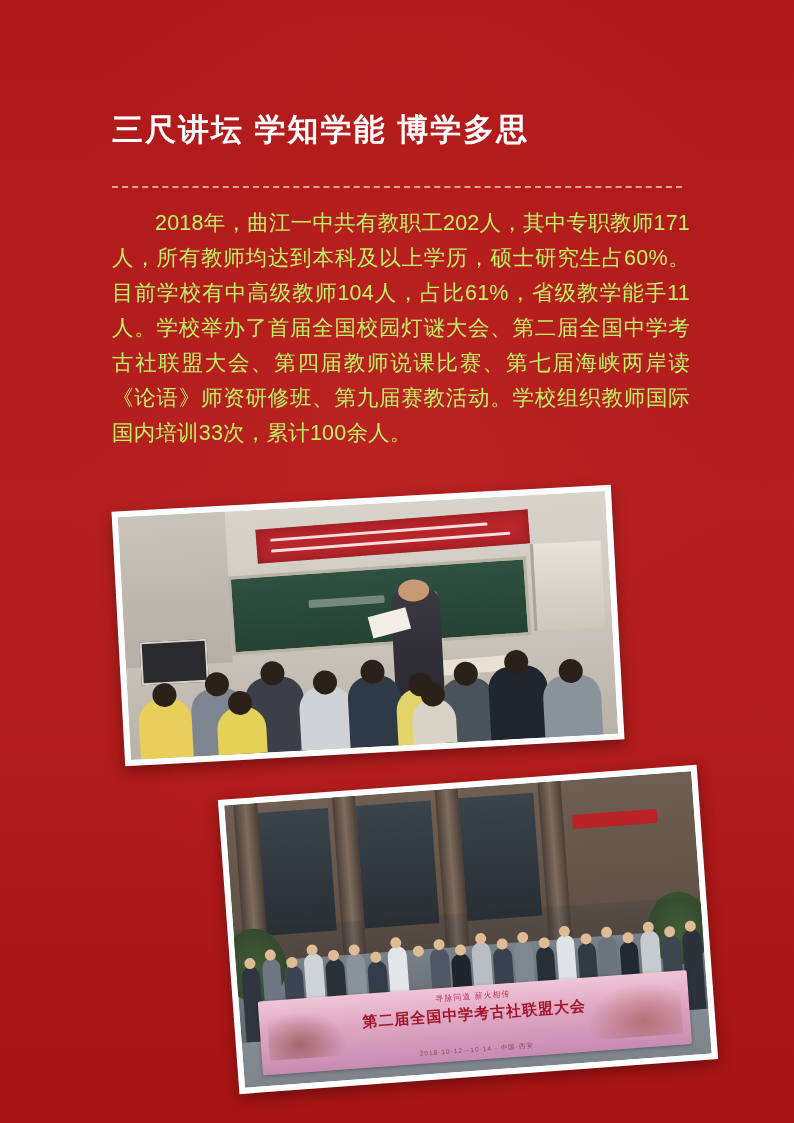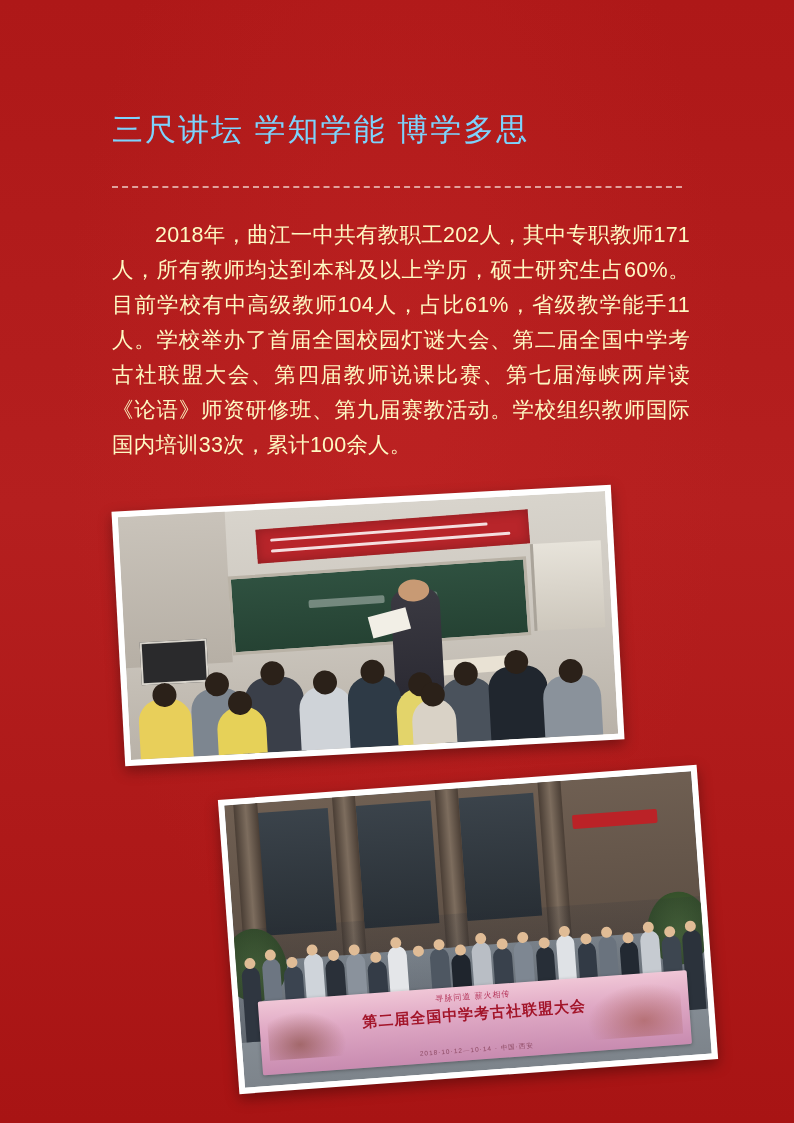--- a/index.html
+++ b/index.html
@@ -37,50 +37,49 @@
     width: 580px;
   }
   .no-label {
     color: #f6f2ee;
     font-size: 27px;
     letter-spacing: 0.5px;
     line-height: 1.2;
     font-weight: 400;
   }
   .headline {
-    color: #7dd3fc;
+    color: #ffffff;
     font-size: 31px;
     letter-spacing: 2px;
     margin-top: 9px;
-    font-weight: 400;
+    font-weight: 700;
     white-space: nowrap;
   }
   .divider {
     position: absolute;
     left: 112px;
     top: 186px;
     width: 570px;
     height: 0;
     border-top: 2px dashed #e8b9b3;
     opacity: 0.85;
   }
 
   
   .body-text {
     position: absolute;
     left: 112px;
     top: 206px;
     width: 578px;
-    color: #fef9c3;
+    color: #bef264;
     font-size: 21.5px;
     line-height: 35px;
     text-indent: 2em;
     text-align: justify;
     letter-spacing: 0.2px;
-    margin-top: 12px;
   }
 
   
   .photo {
     position: absolute;
     background: #ffffff;
     box-shadow: 0 5px 14px rgba(0,0,0,0.35);
     overflow: hidden;
   }
   .photo .inner {

